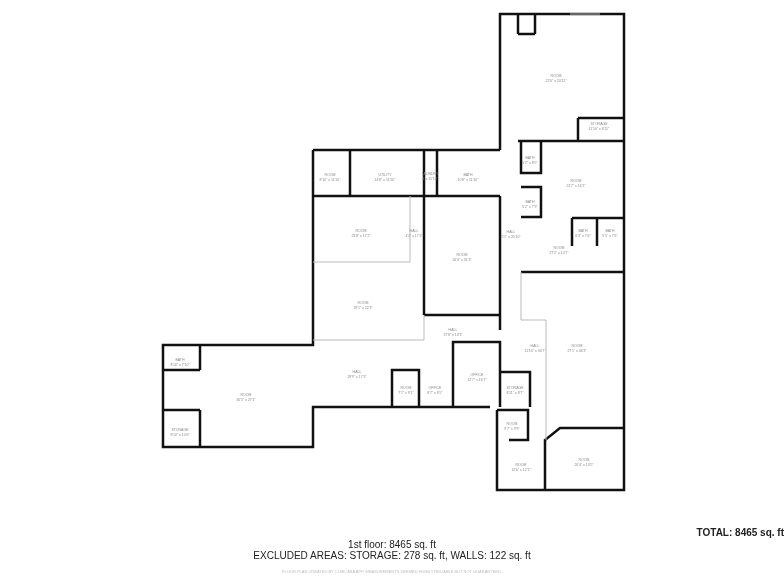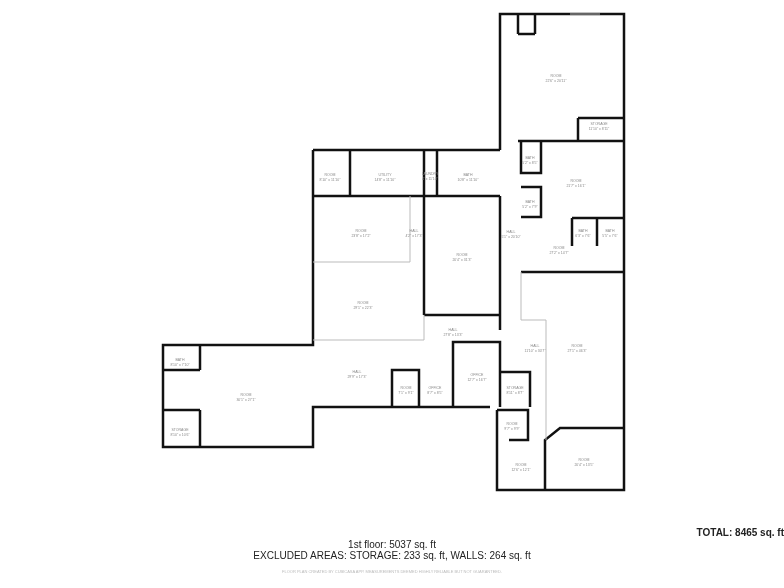--- a/index.html
+++ b/index.html
@@ -184,15 +184,15 @@
       <div>ROOM</div>
       <div>12'6" x 12'1"</div>
     </div>
     <div class="lbl" style="left: 584px; top: 462px;">
       <div>ROOM</div>
       <div>20'4" x 13'5"</div>
     </div>
   </div>
 
 <div class="summary total">TOTAL: 8465 sq. ft</div>
-<div class="summary floor">1st floor: 5037 sq. ft</div>
-<div class="summary excl">EXCLUDED AREAS: STORAGE: 233 sq. ft, WALLS: 264 sq. ft</div>
+<div class="summary floor">1st floor: 8465 sq. ft</div>
+<div class="summary excl">EXCLUDED AREAS: STORAGE: 278 sq. ft, WALLS: 122 sq. ft</div>
 <div class="summary disc">FLOOR PLAN CREATED BY CUBICASA APP. MEASUREMENTS DEEMED HIGHLY RELIABLE BUT NOT GUARANTEED.</div>
 
 </body></html>

